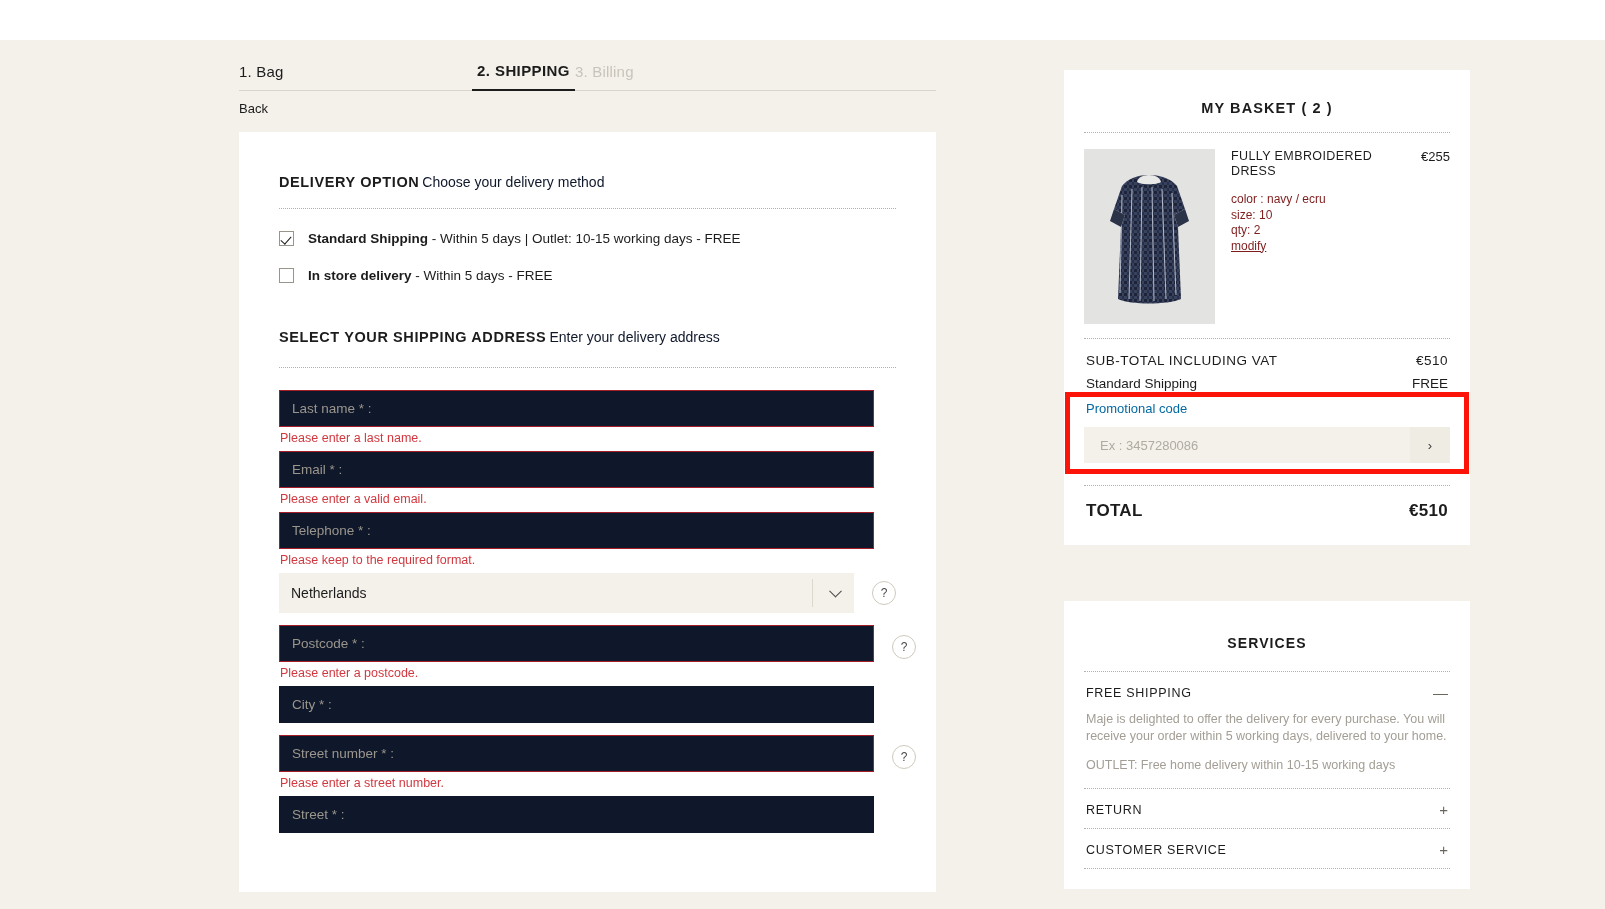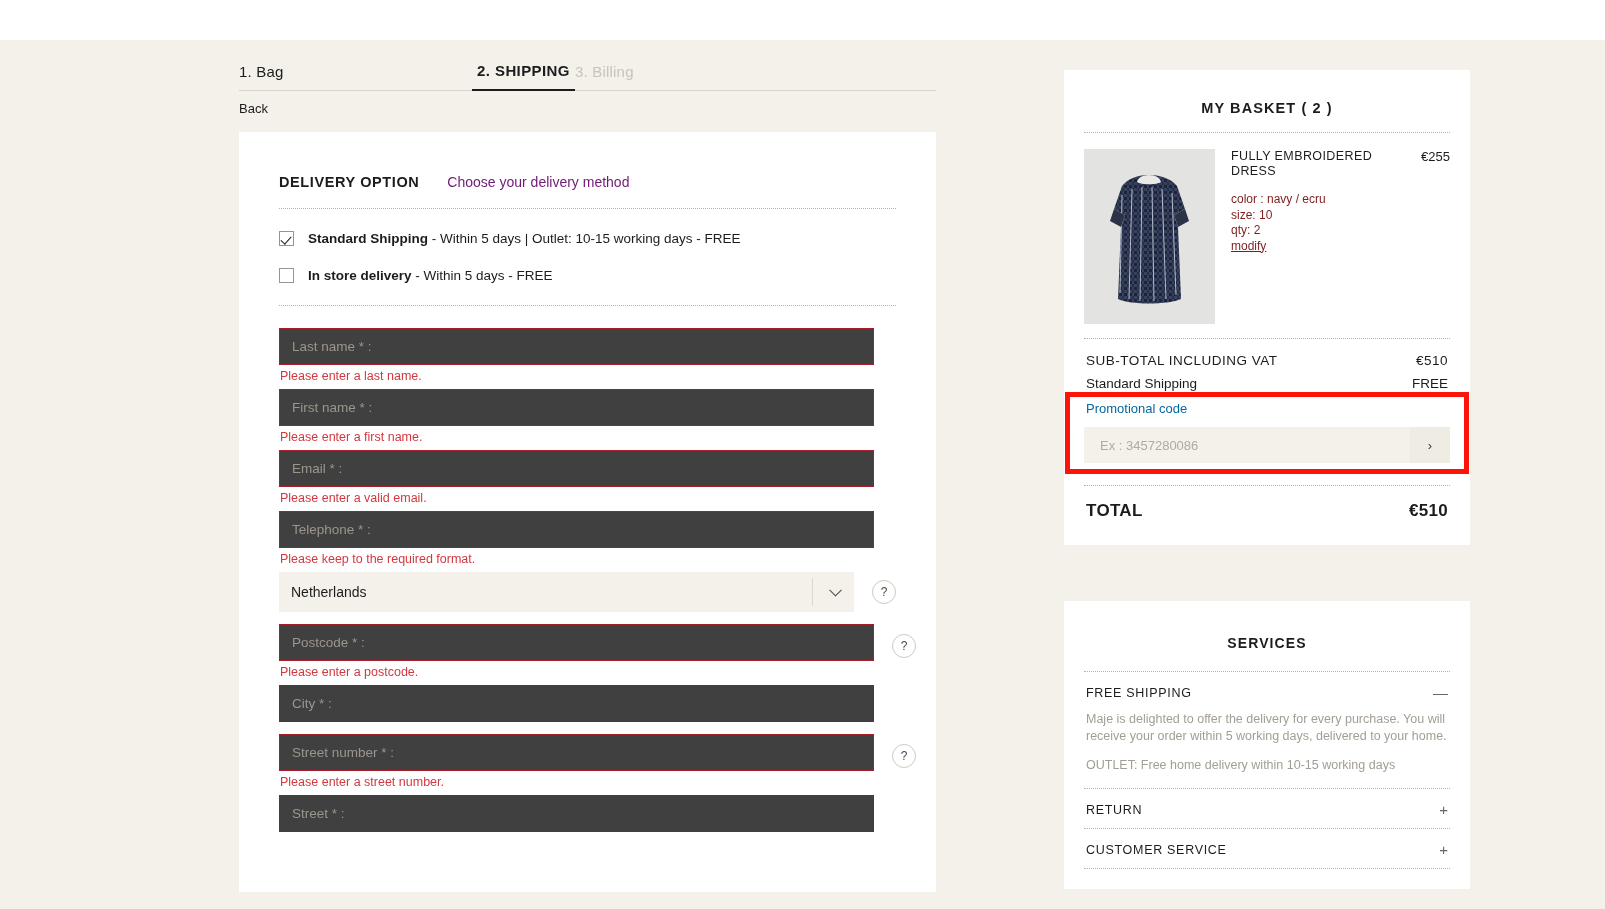--- a/index.html
+++ b/index.html
@@ -48,28 +48,28 @@
   }
 
   .card {
     margin-top: 16px;
     background: #ffffff;
     width: 697px;
     min-height: 760px;
     padding: 42px 40px 0 40px;
   }
 
-  .sec-head { display: flex; align-items: baseline; gap: 28px; }
+  .sec-head { display: flex; align-items: baseline; gap: 3px; }
   .sec-title {
     font-size: 14.5px;
     font-weight: bold;
     letter-spacing: .6px;
     color: #1c1c1c;
   }
-  .sec-sub { font-size: 14px; color: #701a75; }
+  .sec-sub { font-size: 14px; color: #0f172a; }
 
   .dotted {
     border-top: 1px dotted #b9b2a4;
     margin: 18px 0 0 0;
   }
   .dotted.d2 { margin-top: 22px; }
 
   .opt-row { display: flex; align-items: center; margin-top: 22px; gap: 14px; }
   .chk {
     width: 15px; height: 15px;
@@ -91,21 +91,21 @@
   .opt-text { font-size: 13.5px; color: #1c1c1c; }
   .opt-text b { font-weight: bold; }
 
   .addr-head { margin-top: 46px; }
 
   .fields { margin-top: 22px; }
   .fwrap { width: 595px; }
   .field {
     width: 595px;
     height: 37px;
-    background: #404040;
+    background: #0f172a;
     border: 1px solid transparent;
     display: flex;
     align-items: center;
     padding-left: 12px;
     font-size: 13.5px;
     color: #9b968d;
   }
   .field.err { border: 1px solid #a51d28; }
   .err-msg {
     color: #d2383f;
@@ -263,33 +263,33 @@
       <div class="opt-row">
         <span class="chk checked"></span>
         <span class="opt-text"><b>Standard Shipping</b><span> - Within 5 days  |  Outlet: 10-15 working days - FREE</span></span>
       </div>
 
       <div class="opt-row">
         <span class="chk"></span>
         <span class="opt-text"><b>In store delivery</b><span> - Within 5 days - FREE</span></span>
       </div>
 
+      <div class="sec-head addr-head">
+        <span class="sec-title">SELECT YOUR SHIPPING ADDRESS</span>
+        <span class="sec-sub">Enter your delivery address</span>
+      </div>
       <div class="dotted d2"></div>
 
       <div class="fields">
 
         <div class="fwrap">
           <div class="field err">Last name * :</div>
           <div class="err-msg">Please enter a last name.</div>
         </div>
 
-        <div class="fwrap">
-          <div class="field err">First name * :</div>
-          <div class="err-msg">Please enter a first name.</div>
-        </div>
 
         <div class="fwrap">
           <div class="field err">Email * :</div>
           <div class="err-msg">Please enter a valid email.</div>
         </div>
 
         <div class="fwrap">
           <div class="field err">Telephone * :</div>
           <div class="err-msg">Please keep to the required format.</div>
         </div>

